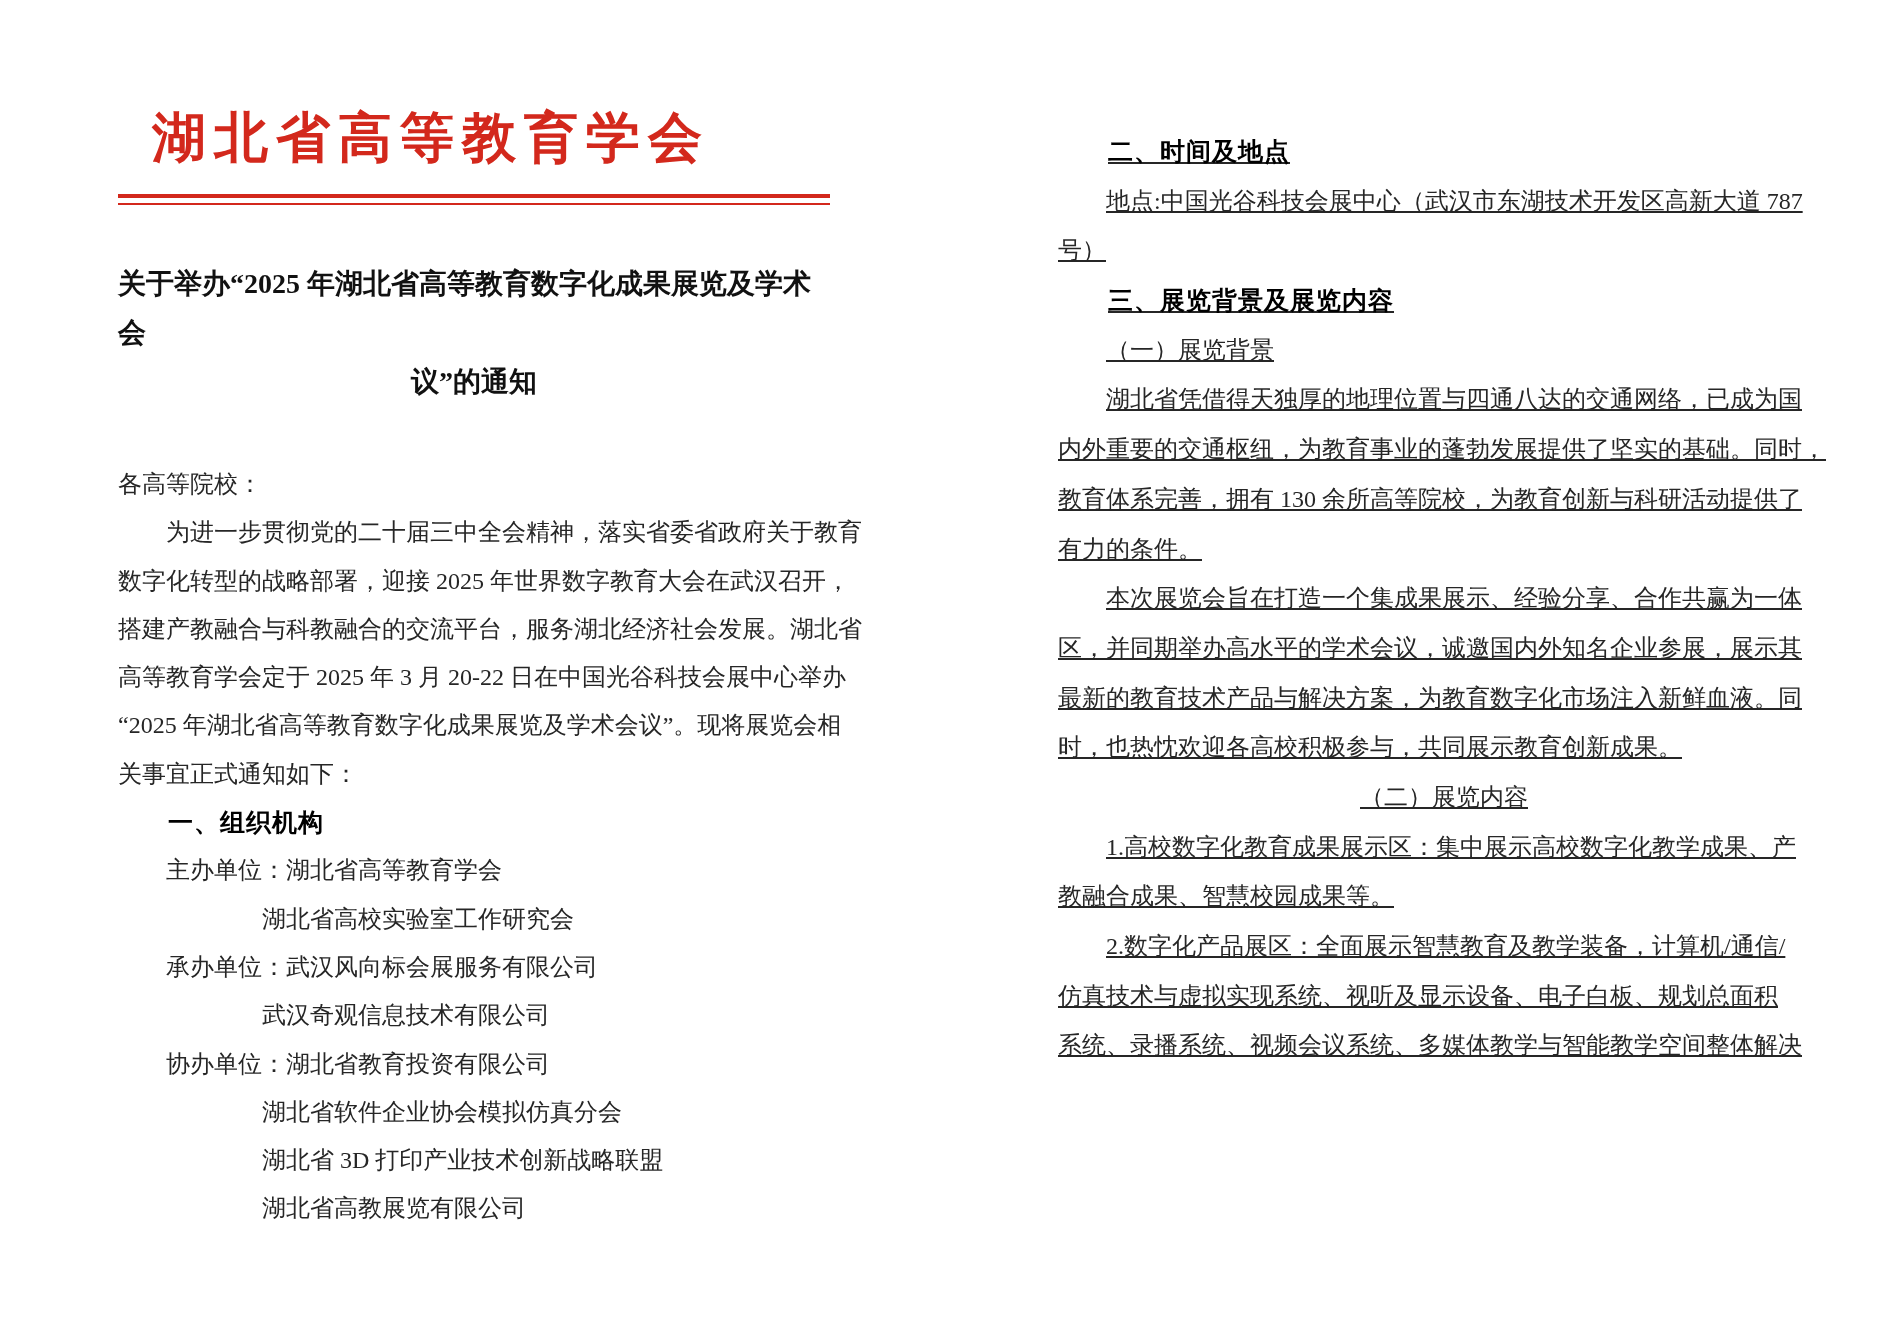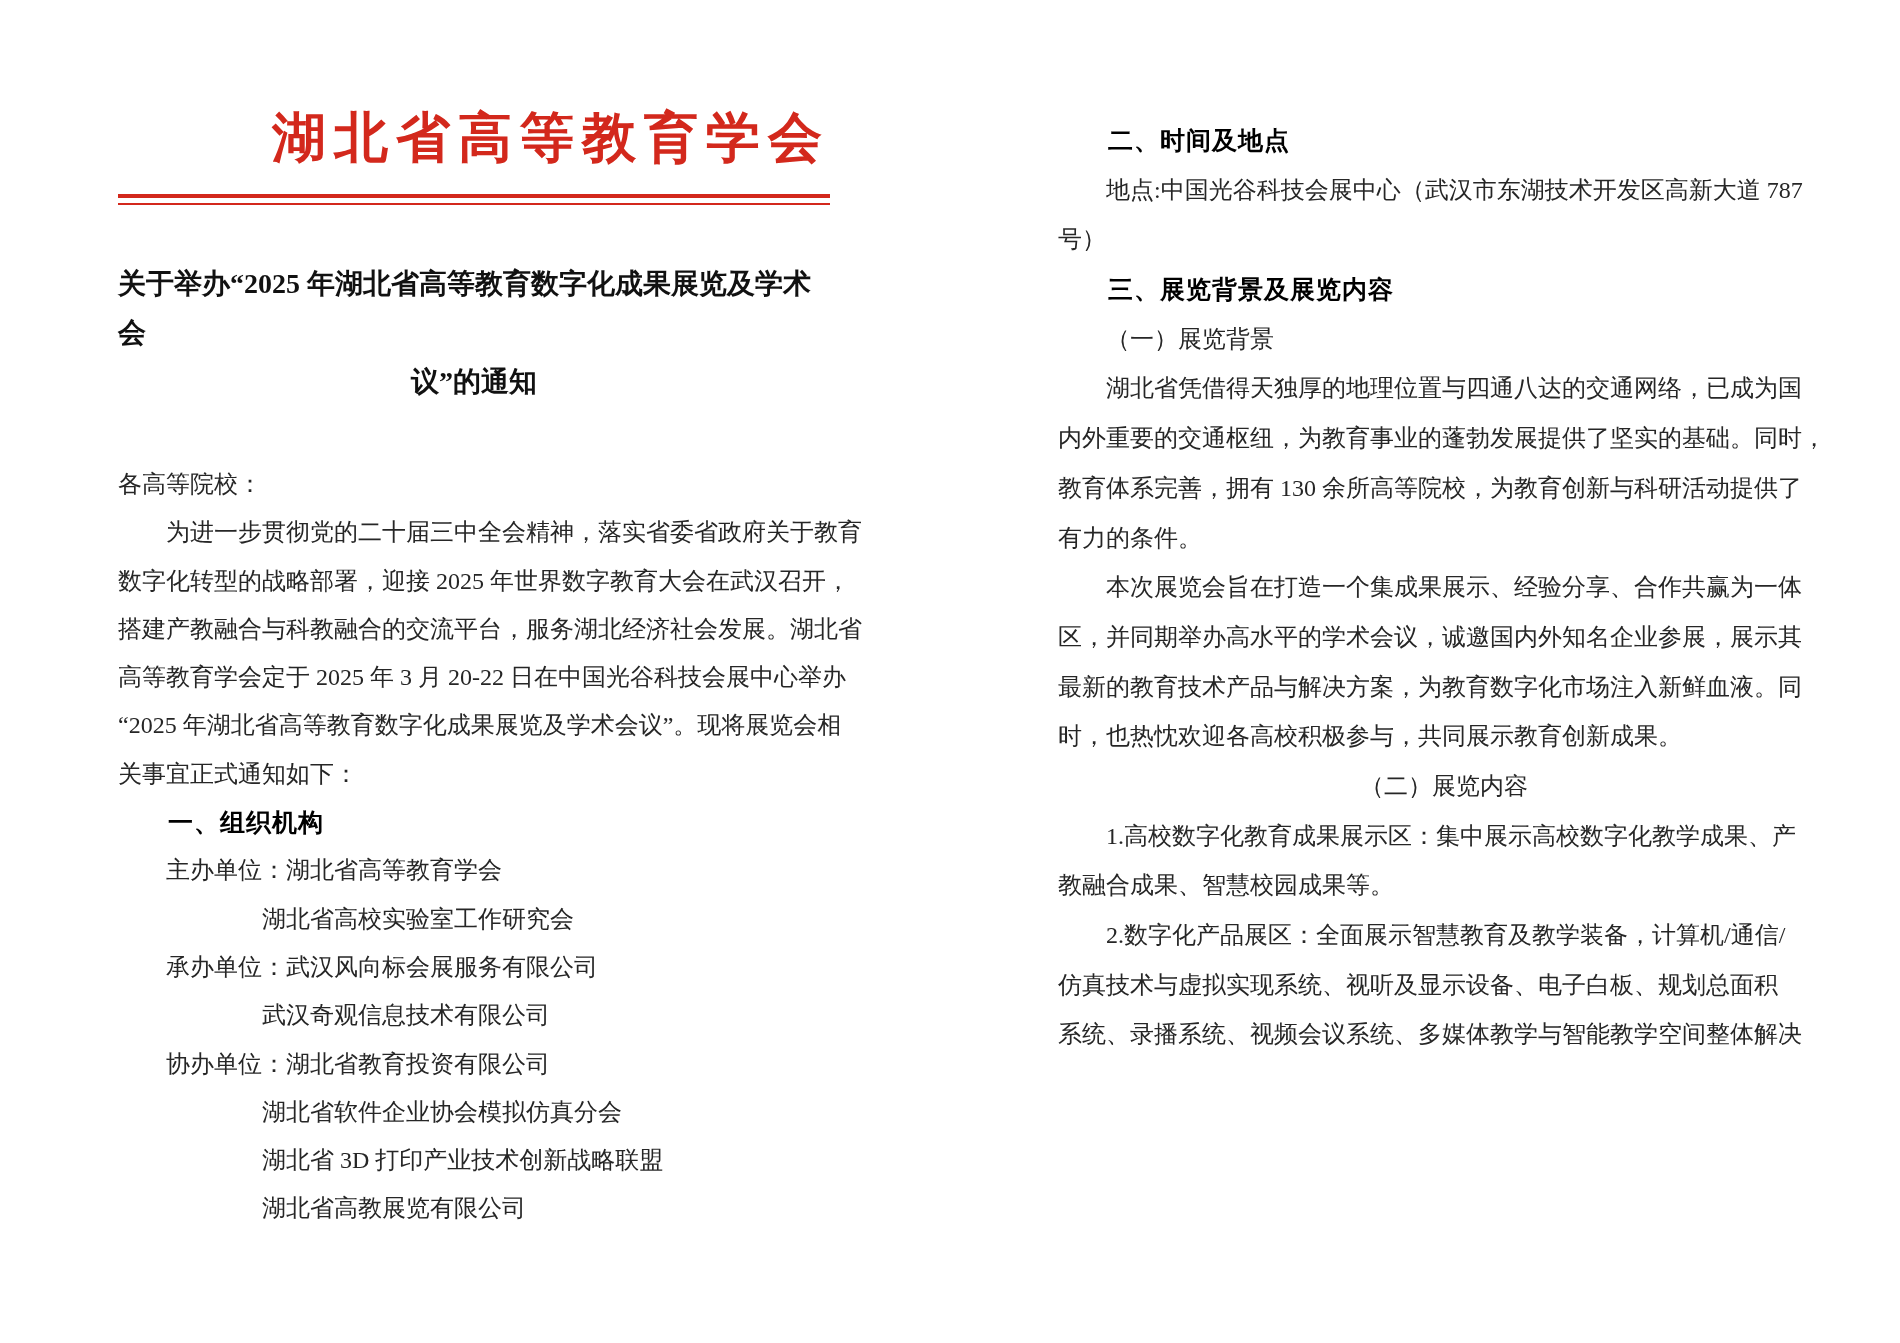--- a/index.html
+++ b/index.html
@@ -14,33 +14,33 @@
   }
   .page-left {
     position: absolute;
     left: 118px;
     top: 0;
     width: 712px;
   }
   .page-right {
     position: absolute;
     left: 1058px;
-    top: 4px;
+    top: 15px;
     width: 724px;
+    text-decoration: underline;
   }
   .masthead {
     margin-top: 92px;
     padding-left: 34px;
     font-size: 54px;
     line-height: 92px;
     font-weight: 700;
     letter-spacing: 8px;
     white-space: nowrap;
     font-family: "Liberation Serif", "DejaVu Serif", serif;
-    text-align: right;
   }
   .masthead-rule {
     margin-top: 10px;
     height: 5px;
     border-top: 4px solid #d3281c;
     border-bottom: 2px solid #d3281c;
   }
   .notice-title {
     margin-top: 54px;
     font-size: 28px;

